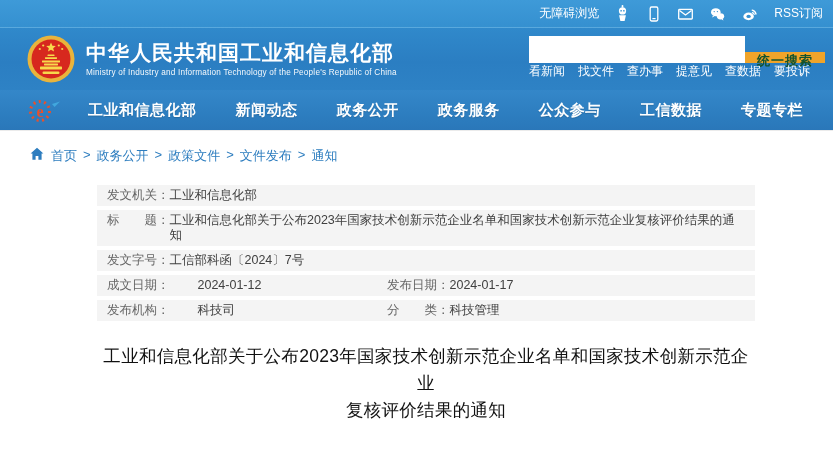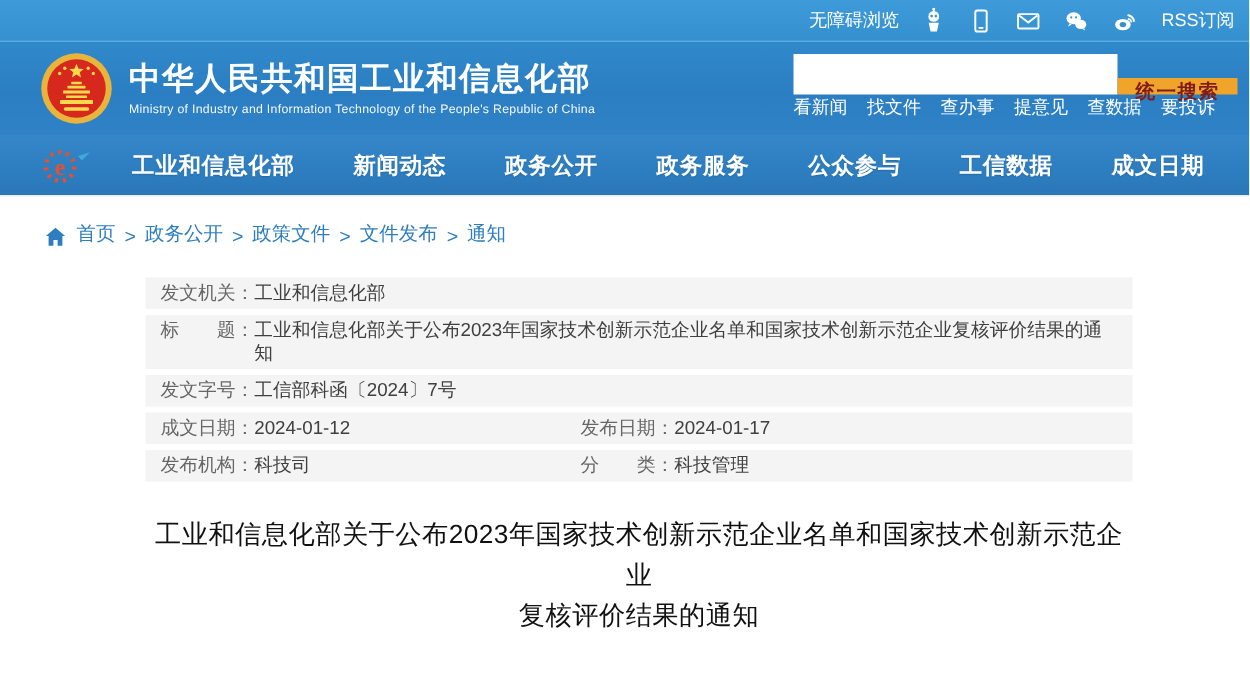--- a/index.html
+++ b/index.html
@@ -28,56 +28,56 @@
   .site-title { color:#fff; font-size:21px; font-weight:bold; letter-spacing:1px; line-height:24px; }
   .site-sub { color:rgba(255,255,255,0.95); font-size:8.2px; font-weight:normal; margin-top:3px; letter-spacing:0.2px; }
 
   .search-wrap { position:absolute; top:8px; right:8px; width:296px; }
   .search-row { display:flex; height:27px; }
   .search-input {
     flex:1; border:none; outline:none; background:#fff;
     padding:0 8px; font-size:13px; min-width:0;
   }
   .search-btn {
-    width:80px; border:none; background:#f0a42a; color:#7f1d1d;
+    width:80px; border:none; background:#f0a42a; color:#14532d;
     font-size:13px; font-weight:bold; cursor:pointer; letter-spacing:1px;margin-top:16px;
   }
   .quick-links { display:flex; }
   .quick-links a { color:#fff; font-size:12px; text-decoration:none; margin-right:13px; }
 
   
   .nav {
     height:40px; background:linear-gradient(180deg,#3487c9 0%,#2c7cbe 70%,#2a77b9 100%);
     display:flex; align-items:center; padding:0 30px 0 26px;
     box-shadow:0 1px 0 rgba(0,0,0,0.08);
   }
   .nav-logo { width:38px; height:28px; flex-shrink:0; }
   .nav-items { flex:1; display:flex; justify-content:space-between; margin-left:24px; }
   .nav-items a {
     color:#fff; font-size:15px; font-weight:bold; text-decoration:none;
     letter-spacing:0.5px; text-shadow:0 1px 1px rgba(0,0,0,0.15);
   }
 
   
   .breadcrumb {
-    margin:17px 0 0 30px; display:flex; align-items:flex-end;
+    margin:17px 0 0 30px; display:flex; align-items:flex-start;
     font-size:13px; color:#2d7dbf;
   }
   .breadcrumb a { color:#2d7dbf; text-decoration:none; }
   .breadcrumb .sep { margin:0 6px; color:#2d7dbf; }
   .breadcrumb svg { margin-right:7px; display:block; }
 
   
   .doc-card { width:658px; margin:20px 0 0 97px; }
   .meta-row {
     display:flex; background:#f4f4f4; margin-bottom:4px;
     padding:3px 10px; font-size:12.5px; line-height:15px;
   }
   .meta-col { display:flex; white-space:nowrap; }
-  .meta-col.fixed { width:280px; flex-shrink:0; }
+  .meta-col.fixed { width:280px; flex-shrink:0;gap:28px; }
   .meta-col .lbl { color:#666; }
   .meta-col .val { color:#404040; }
   .meta-col .val.wrap { white-space:normal; }
 
   .doc-title {
     margin:22px auto 0; text-align:center; font-size:17.5px;
     font-weight:normal; color:#111; line-height:27px; letter-spacing:0.3px;
   }
 </style>
 </head>
@@ -181,21 +181,21 @@
       <text x="14" y="20.5" text-anchor="middle" font-size="16" font-weight="bold" fill="#e8502d" font-family="Liberation Serif,serif">e</text>
       <path d="M26 8 L34 5.5 L28.5 11 Z" fill="#41a8de"></path>
     </svg>
     <div class="nav-items">
       <a href="#">工业和信息化部</a>
       <a href="#">新闻动态</a>
       <a href="#">政务公开</a>
       <a href="#">政务服务</a>
       <a href="#">公众参与</a>
       <a href="#">工信数据</a>
-      <a href="#">成文日期</a>
+      <a href="#">专题专栏</a>
     </div>
   </div>
 
   <div class="breadcrumb">
     <svg width="14" height="14" viewBox="0 0 14 14">
       <path d="M7 0.8 L13.4 6.4 H11.6 V12.8 H8.4 V9 H5.6 V12.8 H2.4 V6.4 H0.6 Z" fill="#2d7dbf"></path>
     </svg>
     <a href="#">首页</a>
     <span class="sep">&gt;</span>
     <a href="#">政务公开</a>

